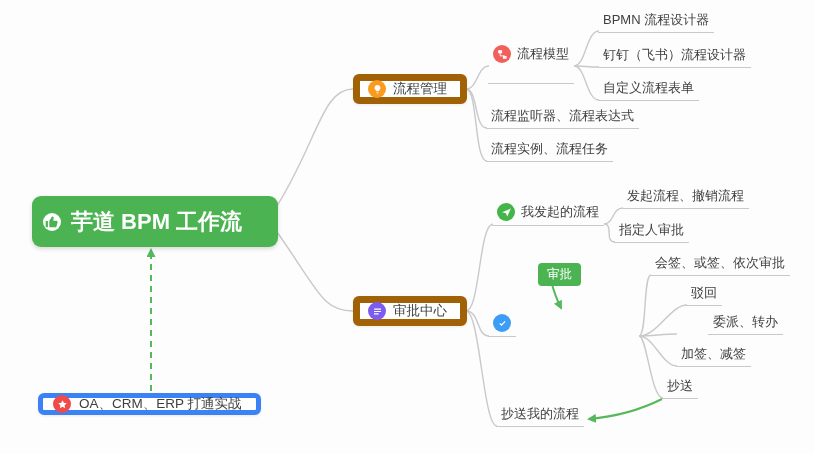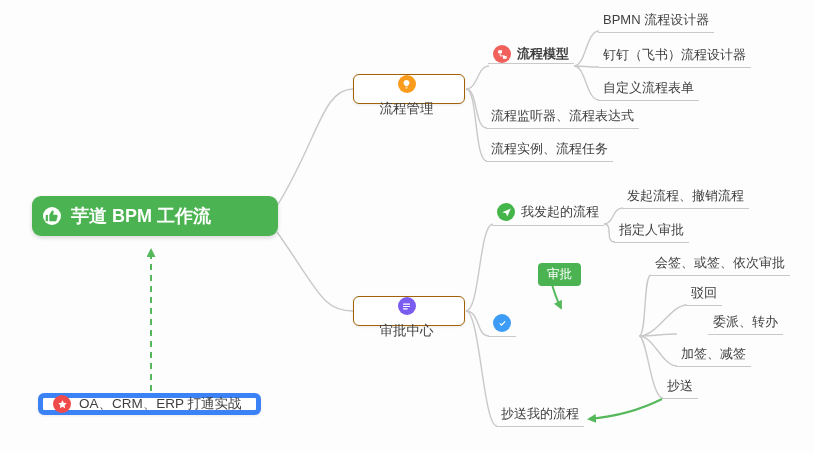--- a/index.html
+++ b/index.html
@@ -3,29 +3,29 @@
 <meta charset="utf-8">
 <style>
   * { margin:0; padding:0; box-sizing:border-box; }
   html,body { background:#fff; font-family:"Liberation Sans","DejaVu Sans",sans-serif; }
   .canvas { position:relative; width:814px; height:453px; background:#fdfdfd; overflow:hidden; }
   .lines { position:absolute; left:0; top:0; width:814px; height:453px; }
   .lines path.conn { fill:none; stroke:#c9c9c9; stroke-width:1.4; }
   .lines path.arrow { fill:none; stroke:#55b85a; stroke-width:2; }
   .lines path.dashed { stroke-dasharray:6 5; }
 
-  .root-node { position:absolute; left:32px; top:196px; height:40px; min-width:246px;
+  .root-node { position:absolute; left:32px; top:196px; height:51px; min-width:246px;
     display:flex; align-items:center; gap:10px; padding:0 18px 0 11px;
-    background:#4bb351; border-radius:9px; color:#fff; font-size:18px; font-weight:bold;
+    background:#4bb351; border-radius:9px; color:#fff; font-size:22px; font-weight:bold;
     box-shadow:0 2px 4px rgba(0,0,0,.15); white-space:nowrap; }
   .root-ic { width:26px; height:26px; background:#fff; }
 
   .node-box { position:absolute; height:30px; min-width:112px; display:flex; align-items:center;
-    gap:7px; padding:0 13px 0 8px; background:#fff; border:1px solid #a16207; border-radius:6px;
-    font-size:13.5px; color:#3f3f3f; box-shadow:0 1px 3px rgba(0,0,0,.08); white-space:nowrap;flex-direction:column; }
+    gap:7px; padding:0 13px 0 8px; background:#fff; border:7px solid #a16207; border-radius:6px;
+    font-size:13.5px; color:#3f3f3f; box-shadow:0 1px 3px rgba(0,0,0,.08); white-space:nowrap; }
   #node-process-management { left:353px; top:74px; }
   #node-approval-center   { left:353px; top:296px; }
 
   .note-box { position:absolute; left:38px; top:393px; height:22px; display:flex; align-items:center;
     gap:8px; padding:0 14px 0 10px; background:#fff; border:5px solid #3b82f6; border-radius:6px;
     font-size:13.5px; color:#3f3f3f; box-shadow:0 1px 3px rgba(0,0,0,.08); white-space:nowrap; }
 
   .leaf { position:absolute; display:flex; align-items:flex-end; gap:6px; font-size:13px;
     color:#3f3f3f; line-height:19px; padding:0 5px 3px; border-bottom:1px solid #c9c9c9;
     white-space:nowrap; }
@@ -33,21 +33,21 @@
   .icon-circle { width:18px; height:18px; border-radius:50%; display:inline-flex;
     align-items:center; justify-content:center; flex:none; }
   .ic-orange { background:#f99b1d; } .ic-red { background:#f2605c; }
   .ic-purple { background:#7b5cf0; } .ic-green { background:#44b549; }
   .ic-blue { background:#3d9df6; }  .ic-star { background:#f04b4b; }
 
   .badge { position:absolute; left:538px; top:254px; background:#4bb351; color:#fff;
     font-size:12.5px; padding:4px 9px; border-radius:4px; line-height:15px;margin-top:9px; }
 
   
-  #node-process-model      { left:488px; top:44px;  padding-bottom:0;font-weight:bold; }
+  #node-process-model      { left:488px; top:44px;  padding-bottom:20px; }
   #node-bpmn-designer      { left:598px; top:10px; }
   #node-dingtalk-designer  { left:598px; top:45px; }
   #node-custom-form        { left:598px; top:78px; }
   #node-listener-expression{ left:486px; top:106px; }
   #node-instance-task      { left:486px; top:139px; }
   #node-my-initiated       { left:492px; top:202px; padding-bottom:4px; }
   #node-initiate-cancel    { left:622px; top:186px; }
   #node-assignee-approval  { left:614px; top:220px; }
   #node-todo-done          { left:488px; top:314px; padding-bottom:4px; }
   #node-countersign        { left:650px; top:253px; }

